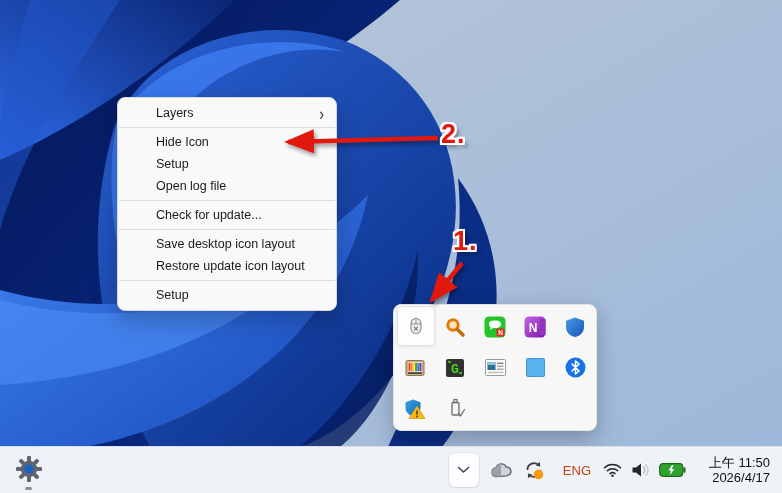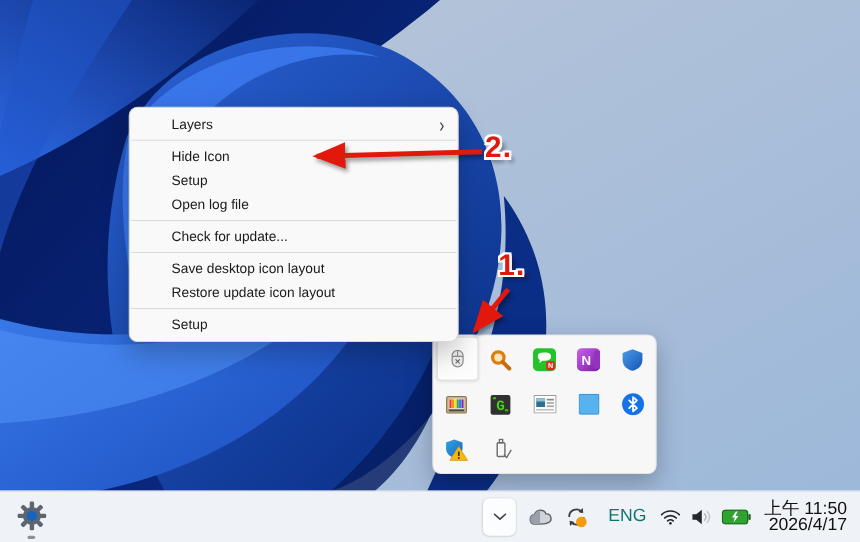--- a/index.html
+++ b/index.html
@@ -6,21 +6,21 @@
   body{
     width:782px;height:493px;overflow:hidden;position:relative;
     font-family:"Liberation Sans","DejaVu Sans",sans-serif;
     -webkit-font-smoothing:antialiased;
   }
   .desktop{position:absolute;inset:0;width:782px;height:493px;}
   .wallpaper{position:absolute;left:0;top:0;width:782px;height:447px;}
 
   
   .ctx-menu{
-    position:absolute;left:117px;top:97px;width:300px;box-sizing:border-box;
+    position:absolute;left:117px;top:97px;width:220px;box-sizing:border-box;
     background:#f9f9f9;border:1px solid #d8d8d8;border-radius:8px;
     box-shadow:0 10px 24px rgba(0,0,0,.22);padding:4px 0;z-index:5;
   }
   .menu-item{
     height:22px;display:flex;align-items:center;justify-content:space-between;
     padding:0 12px 0 38px;font-size:12.5px;color:#1a1a1a;cursor:default;
     white-space:nowrap;
   }
   .menu-sep{height:1px;background:#dcdcdc;margin:3px 1px;}
   .submenu-chevron{font-size:14px;color:#3a3a3a;line-height:1;transform:scaleY(1.35);}
@@ -53,23 +53,23 @@
   }
   .tb-right{
     position:absolute;right:0;top:0;height:46px;display:flex;align-items:center;
   }
   .tb-chevron-btn{
     width:30px;height:34px;background:#fcfdfe;border-radius:6px;
     box-shadow:0 0 0 1px rgba(0,0,0,.05),0 1px 2px rgba(0,0,0,.08);
     display:flex;align-items:center;justify-content:center;margin-right:10px;
   }
   .tb-icon{display:flex;align-items:center;justify-content:center;}
-  .tb-lang{font-size:16px;color:#0f766e;margin:0 12px;}
+  .tb-lang{font-size:13px;color:#c2410c;margin:0 12px;}
   .tb-clock{
-    text-align:right;font-size:16px;line-height:15px;color:#111;margin:0 12px 0 12px;min-width:62px;
+    text-align:right;font-size:13px;line-height:15px;color:#111;margin:0 12px 0 22px;min-width:62px;
   }
 
   
   .annot-num{
     position:absolute;z-index:10;font-size:27px;font-weight:800;color:#e2180d;
     letter-spacing:1px;
     text-shadow:-2px -2px 0 #fff,2px -2px 0 #fff,-2px 2px 0 #fff,2px 2px 0 #fff,
                  0 -2px 0 #fff,0 2px 0 #fff,-2px 0 0 #fff,2px 0 0 #fff,
                  4px 4px 4px rgba(0,0,0,.45);
   }

